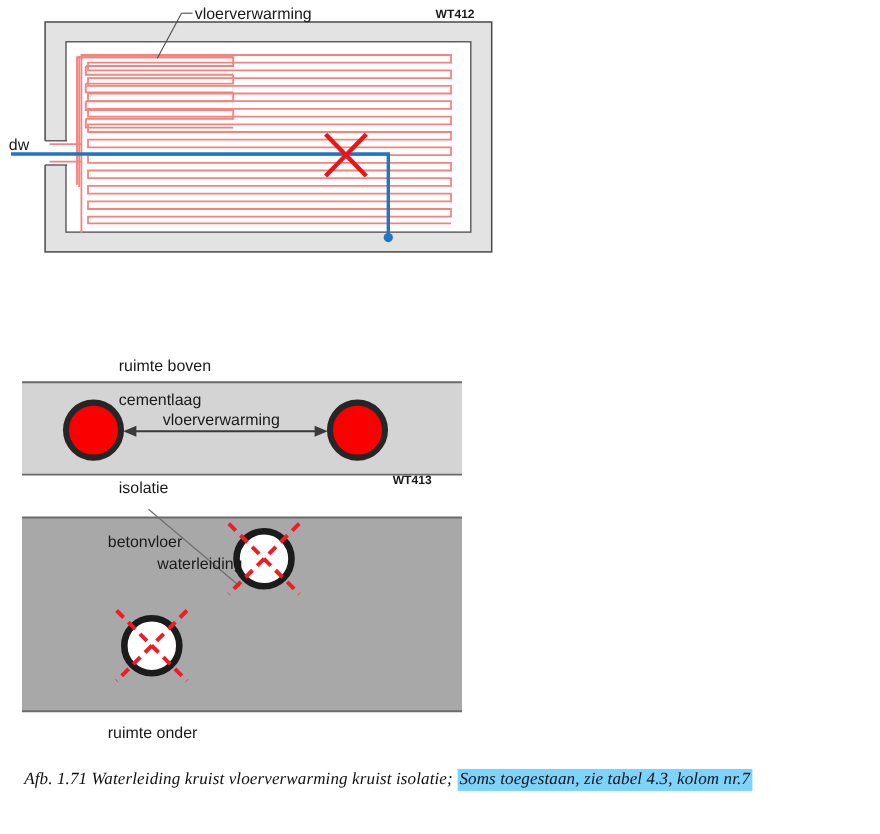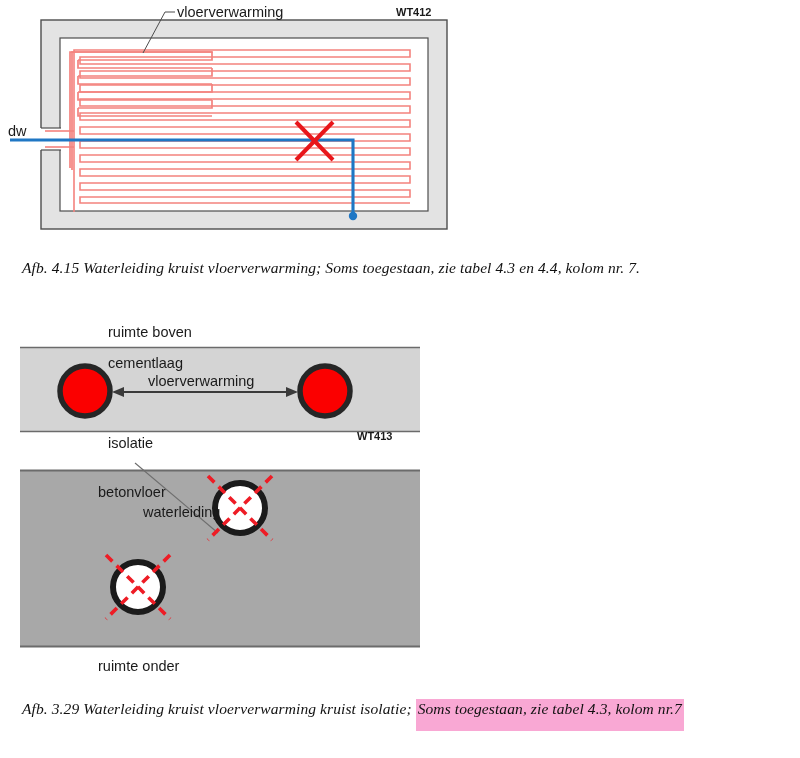--- a/index.html
+++ b/index.html
@@ -48,24 +48,24 @@
     left: 22px;
     top: 256px;
     width: 770px;
   }
   #caption-416 {
     left: 22px;
     top: 697px;
     width: 760px;
   }
   .hl {
-    background: #f9a8d4;
+    background: #7dd3fc;
     box-decoration-break: clone;
     -webkit-box-decoration-break: clone;
-    padding: 1px 2px 14px 2px;
+    padding: 1px 2px 2px 2px;
   }
 
   
   .lbl {
     font-family: "Liberation Sans", sans-serif;
     font-size: 14.5px;
     fill: #1a1a1a;
   }
   .lbl-small {
     font-family: "Liberation Sans", sans-serif;
@@ -152,23 +152,20 @@
       </g>
 
       <text class="lbl" x="177" y="17">vloerverwarming</text>
 
       <text class="lbl" x="8" y="136" text-anchor="start">dw</text>
 
       <text class="lbl-small" x="396" y="16">WT412</text>
     </svg>
   </div>
 
-  <div class="caption" id="caption-415">
-    <span>Afb. 4.15 </span><span>Waterleiding kruist vloerverwarming; Soms toegestaan, zie tabel 4.3 en 4.4, kolom nr. 7.</span>
-  </div>
 
   <div class="figure" id="figure-416">
     <svg class="figure-svg" width="800" height="365" viewBox="0 0 800 365" xmlns="http://www.w3.org/2000/svg">
 
       <text class="lbl" x="108" y="17">ruimte boven</text>
 
       <g>
         <rect x="20" y="27" width="400" height="85" fill="#d4d4d4"></rect>
         <line x1="20" y1="27.5" x2="420" y2="27.5" stroke="#6b6b6b" stroke-width="1.6"></line>
         <line x1="20" y1="111.5" x2="420" y2="111.5" stroke="#6b6b6b" stroke-width="1.6"></line>
@@ -221,16 +218,16 @@
           <line x1="106" y1="235" x2="170" y2="299"></line>
           <line x1="170" y1="235" x2="106" y2="299"></line>
         </g>
       </g>
 
       <text class="lbl" x="98" y="351">ruimte onder</text>
     </svg>
   </div>
 
   <div class="caption" id="caption-416">
-    <span>Afb. 3.29 </span><span>Waterleiding kruist vloerverwarming kruist isolatie; </span><span class="hl">Soms toegestaan, zie tabel 4.3, kolom nr.7</span>
+    <span>Afb. 1.71 </span><span>Waterleiding kruist vloerverwarming kruist isolatie; </span><span class="hl">Soms toegestaan, zie tabel 4.3, kolom nr.7</span>
   </div>
 
 </div>
 
 </body></html>

